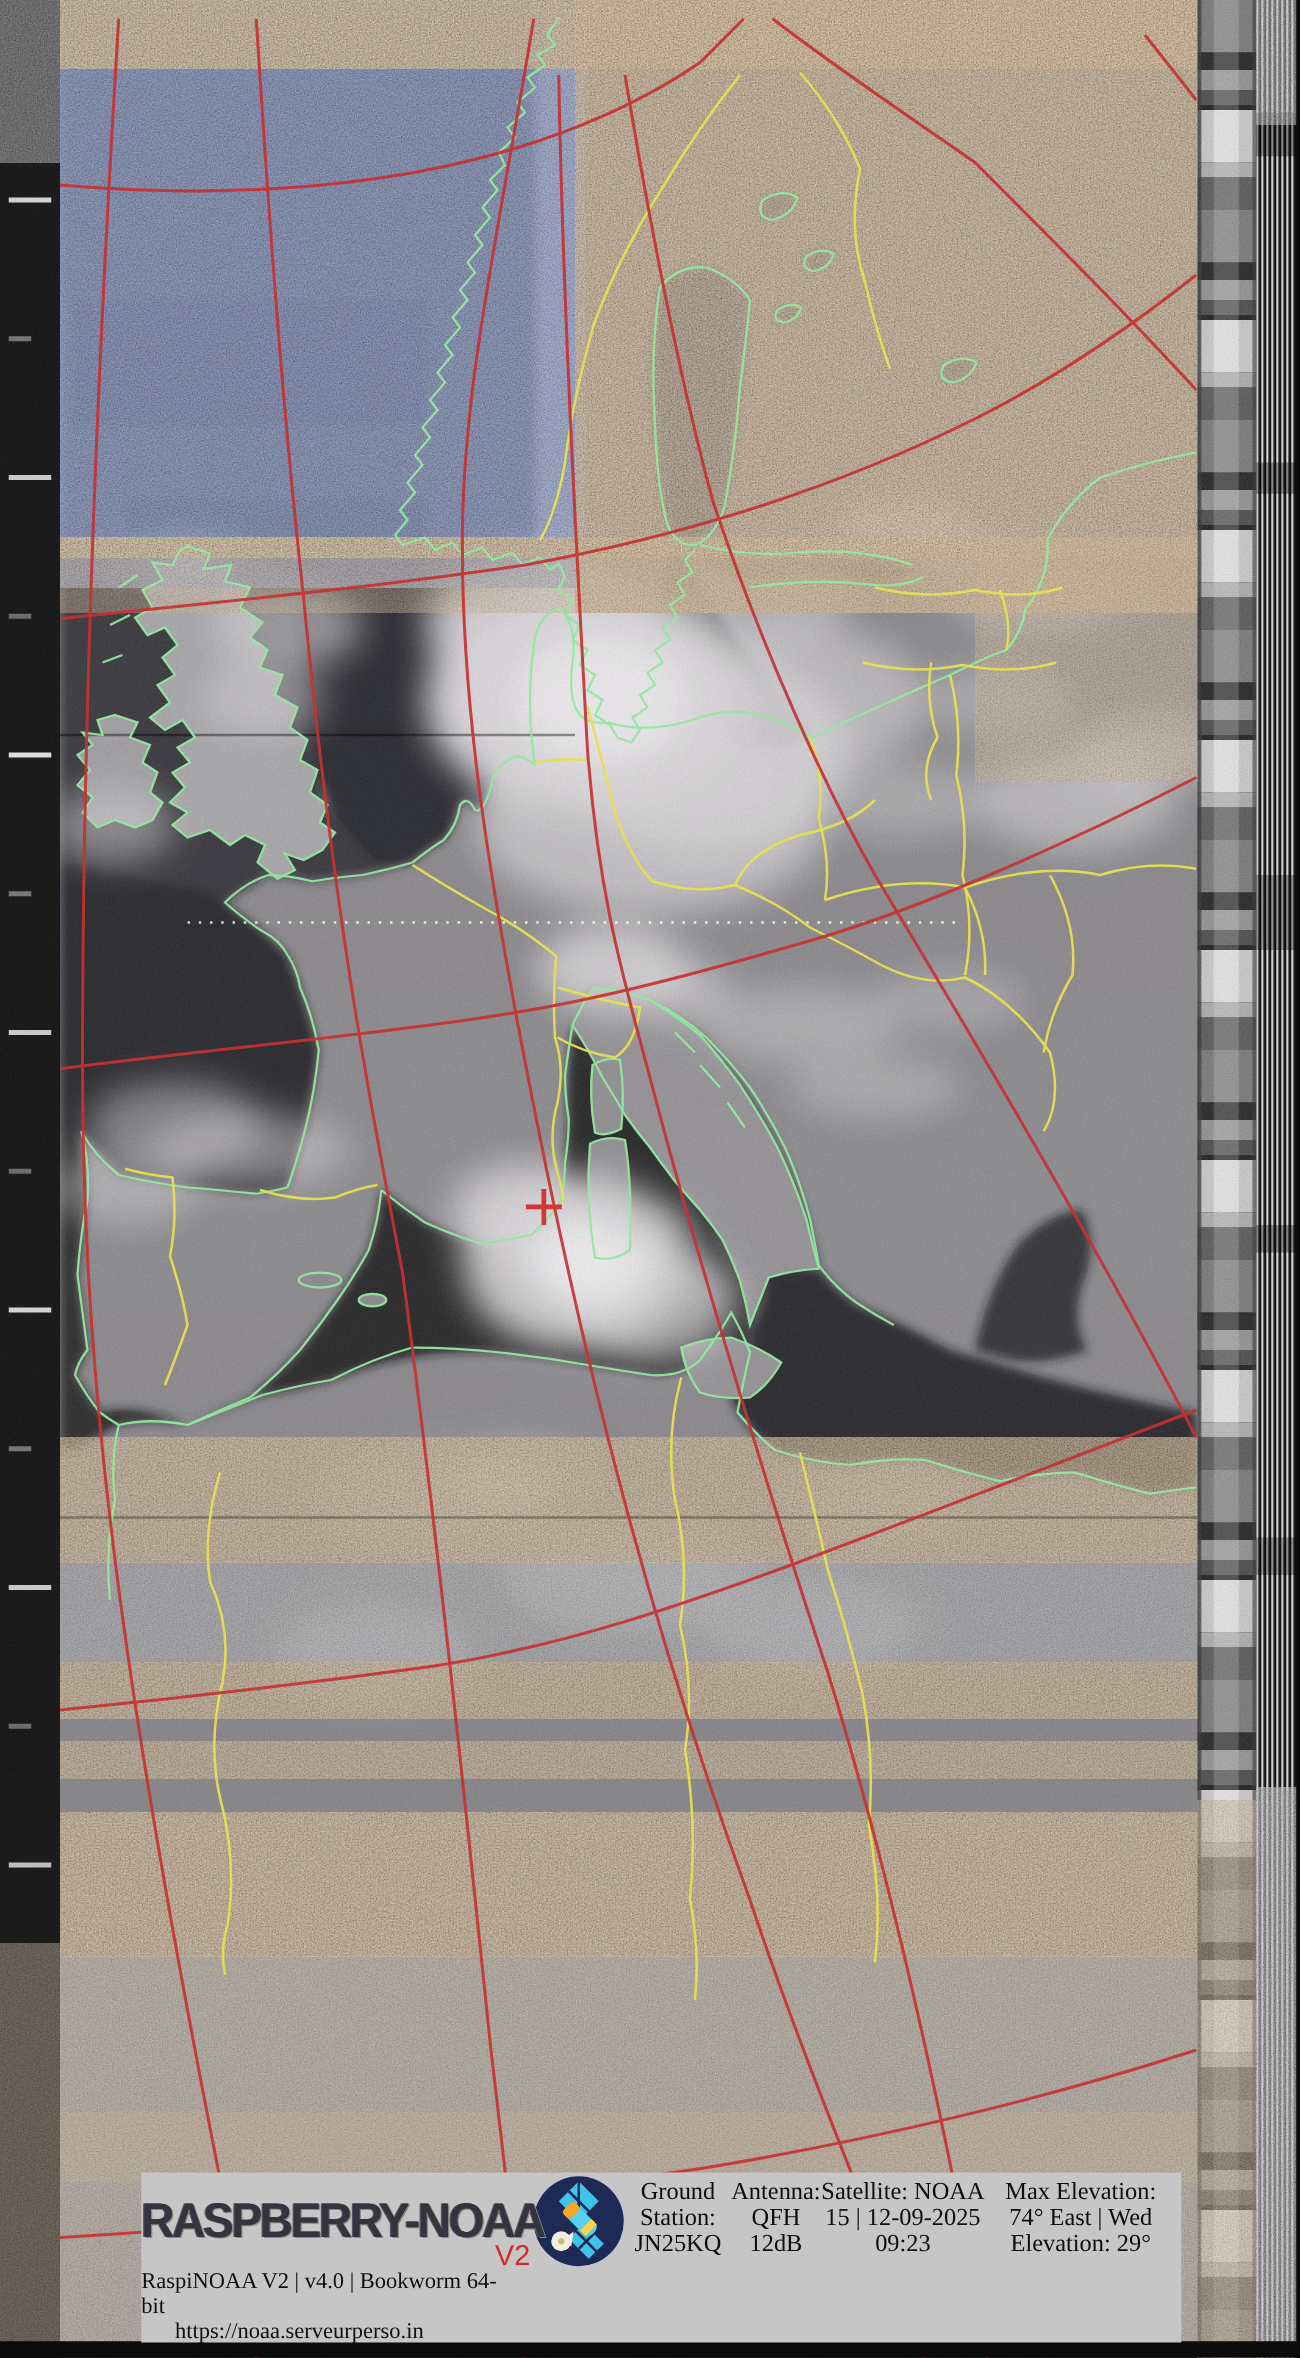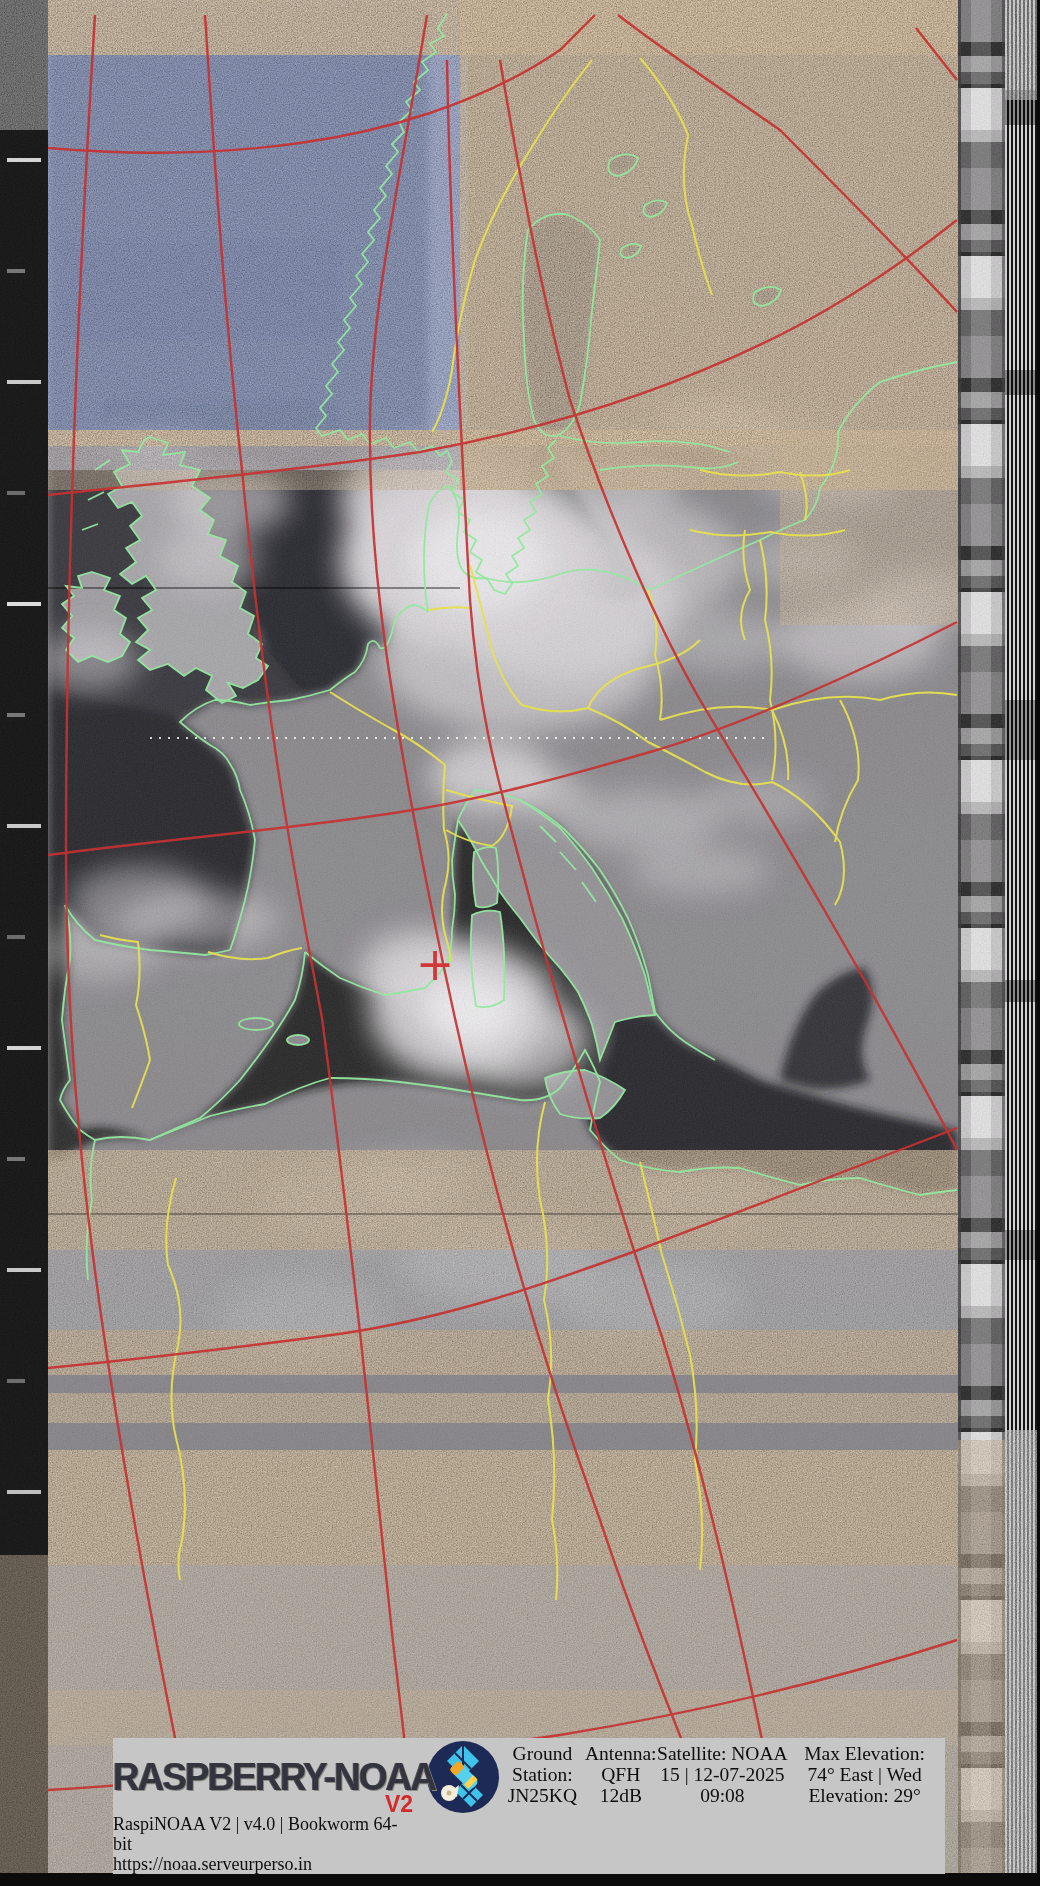--- a/index.html
+++ b/index.html
@@ -7,25 +7,25 @@
          font-family:"Liberation Serif", serif;}
   .stage svg.mapsvg{position:absolute;left:0;top:0;}
   
   .footer{position:absolute;left:113px;top:1738px;width:832px;height:136px;
           background:#c6c6c6;display:flex;z-index:5;}
   .f-left{width:46%;display:flex;flex-direction:column;align-items:flex-start;justify-content:flex-start;}
   .logo-row{display:flex;align-items:center;justify-content:center;height:74px;margin-top:2px;position:relative;}
   .wordmark{font-family:"Liberation Sans",sans-serif;font-weight:700;font-size:37px;
             letter-spacing:-2px;color:#34343e;transform:scaleY(1.05);white-space:nowrap;
             text-shadow:1px 1px 0 #8a8a82, -1px 0 0 #55555f;}
-  .v2badge{position:absolute;right:88px;bottom:-4px;color:#d42a2a;font-family:"Liberation Sans",sans-serif;
-           font-weight:700;font-size:23px;letter-spacing:0;}
+  .v2badge{position:absolute;right:77px;bottom:-4px;color:#d42a2a;font-family:"Liberation Sans",sans-serif;
+           font-weight:400;font-size:23px;letter-spacing:0;}
   .logo-icon{margin-left:-10px;flex:none;}
   .f-line{font-size:18px;line-height:20px;color:#0d0d0d;text-align:center;}
-  .f-url{font-size:18px;line-height:20px;color:#0d0d0d;text-align:center;}
+  .f-url{font-size:18px;line-height:20px;color:#0d0d0d;text-align:center;margin-left:27px;}
   .f-right{width:54%;display:flex;flex-direction:row;justify-content:space-around;
            padding:5px 4px;}
   .f-right .f-line{font-size:19.5px;line-height:21px;}
 </style>
 </head>
 <body>
 
 <div class="stage">
 
 <svg class="mapsvg" width="1040" height="1886" viewBox="0 0 1040 1886">
@@ -330,18 +330,18 @@
         <circle cx="24" cy="54" r="2.5" fill="#c9b88a"></circle>
       </svg>
     </div>
     <div class="f-line">RaspiNOAA V2 | v4.0 | Bookworm 64-</div>
     <div class="f-line">bit</div>
     <div class="f-url">https://noaa.serveurperso.in</div>
   </div>
   <div class="f-right">
     <div class="f-line">Ground Station: JN25KQ</div>
     <div class="f-line">Antenna: QFH 12dB</div>
-    <div class="f-line">Satellite: NOAA 15 | 12-07-2025 09:08</div>
+    <div class="f-line">Satellite: NOAA 15 | 12-09-2025 09:23</div>
     <div class="f-line">Max Elevation: 74° East | Wed Elevation: 29°</div>
   </div>
 </div>
 
 </div>
 
 </body></html>

